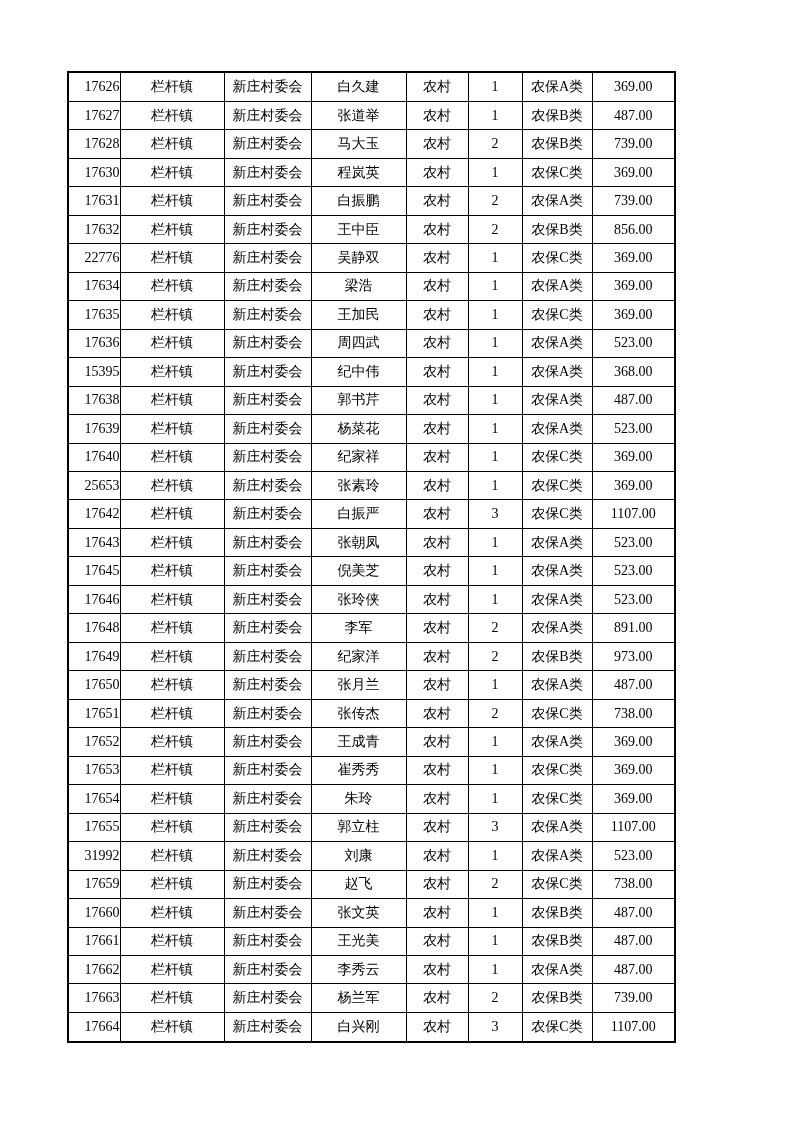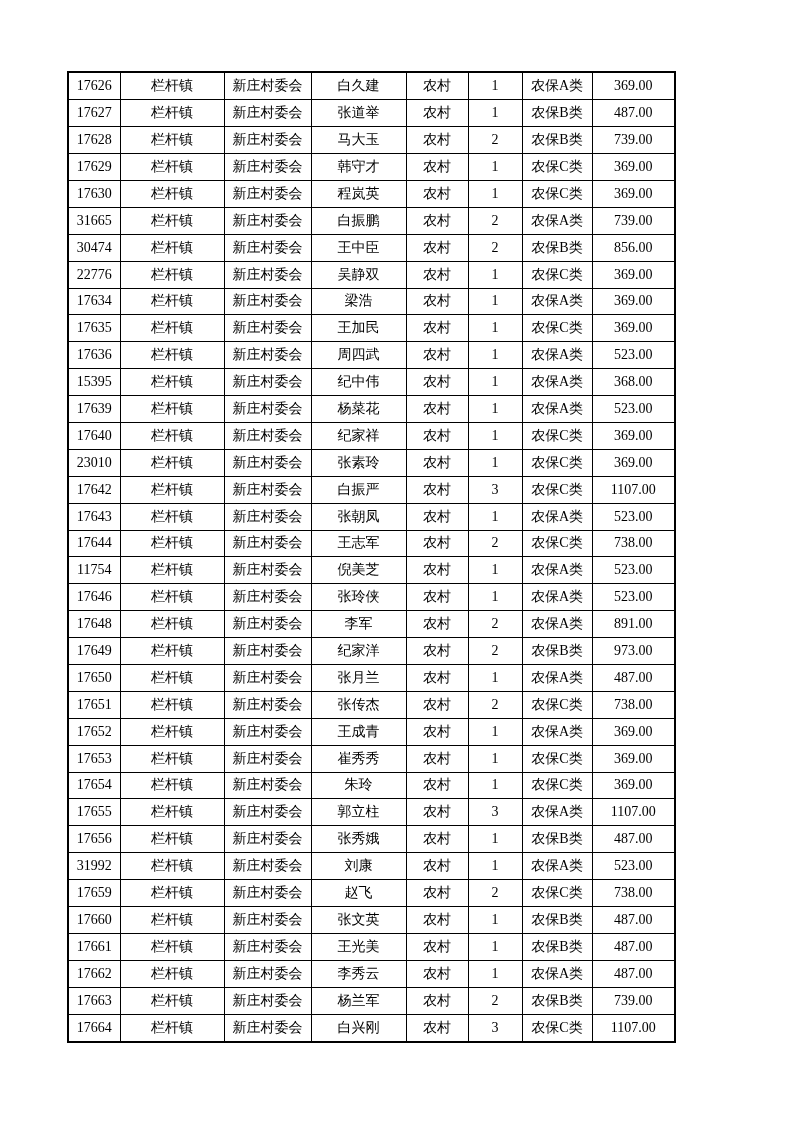--- a/index.html
+++ b/index.html
@@ -30,21 +30,21 @@
   table.grid td {
     border: 1px solid #000000;
     padding: 0;
     text-align: center;
     vertical-align: middle;
     white-space: nowrap;
     overflow: hidden;
     line-height: 1;
   }
   
-  table.grid td:first-child { position: relative; }
+  table.grid td:first-child { position: relative; text-align: right; }
   table.grid td:first-child::after {
     content: "";
     position: absolute;
     left: -7px;
     bottom: -1px;
     width: 6px;
     height: 1px;
     background: #000000;
   }
   table.grid tr:first-child td:first-child::before {
@@ -101,51 +101,41 @@
           <td>17628</td>
           <td>栏杆镇</td>
           <td>新庄村委会</td>
           <td>马大玉</td>
           <td>农村</td>
           <td>2</td>
           <td>农保B类</td>
           <td>739.00</td>
         </tr>
         <tr>
-          <td>17629</td>
-          <td>栏杆镇</td>
-          <td>新庄村委会</td>
-          <td>韩守才</td>
-          <td>农村</td>
-          <td>1</td>
-          <td>农保C类</td>
-          <td>369.00</td>
-        </tr>
-        <tr>
           <td>17630</td>
           <td>栏杆镇</td>
           <td>新庄村委会</td>
           <td>程岚英</td>
           <td>农村</td>
           <td>1</td>
           <td>农保C类</td>
           <td>369.00</td>
         </tr>
         <tr>
-          <td>31665</td>
+          <td>17631</td>
           <td>栏杆镇</td>
           <td>新庄村委会</td>
           <td>白振鹏</td>
           <td>农村</td>
           <td>2</td>
           <td>农保A类</td>
           <td>739.00</td>
         </tr>
         <tr>
-          <td>30474</td>
+          <td>17632</td>
           <td>栏杆镇</td>
           <td>新庄村委会</td>
           <td>王中臣</td>
           <td>农村</td>
           <td>2</td>
           <td>农保B类</td>
           <td>856.00</td>
         </tr>
         <tr>
           <td>22776</td>
@@ -191,41 +181,51 @@
           <td>15395</td>
           <td>栏杆镇</td>
           <td>新庄村委会</td>
           <td>纪中伟</td>
           <td>农村</td>
           <td>1</td>
           <td>农保A类</td>
           <td>368.00</td>
         </tr>
         <tr>
+          <td>17638</td>
+          <td>栏杆镇</td>
+          <td>新庄村委会</td>
+          <td>郭书芹</td>
+          <td>农村</td>
+          <td>1</td>
+          <td>农保A类</td>
+          <td>487.00</td>
+        </tr>
+        <tr>
           <td>17639</td>
           <td>栏杆镇</td>
           <td>新庄村委会</td>
           <td>杨菜花</td>
           <td>农村</td>
           <td>1</td>
           <td>农保A类</td>
           <td>523.00</td>
         </tr>
         <tr>
           <td>17640</td>
           <td>栏杆镇</td>
           <td>新庄村委会</td>
           <td>纪家祥</td>
           <td>农村</td>
           <td>1</td>
           <td>农保C类</td>
           <td>369.00</td>
         </tr>
         <tr>
-          <td>23010</td>
+          <td>25653</td>
           <td>栏杆镇</td>
           <td>新庄村委会</td>
           <td>张素玲</td>
           <td>农村</td>
           <td>1</td>
           <td>农保C类</td>
           <td>369.00</td>
         </tr>
         <tr>
           <td>17642</td>
@@ -241,90 +241,80 @@
           <td>17643</td>
           <td>栏杆镇</td>
           <td>新庄村委会</td>
           <td>张朝凤</td>
           <td>农村</td>
           <td>1</td>
           <td>农保A类</td>
           <td>523.00</td>
         </tr>
         <tr>
-          <td>17644</td>
-          <td>栏杆镇</td>
-          <td>新庄村委会</td>
-          <td>王志军</td>
+          <td>17645</td>
+          <td>栏杆镇</td>
+          <td>新庄村委会</td>
+          <td>倪美芝</td>
+          <td>农村</td>
+          <td>1</td>
+          <td>农保A类</td>
+          <td>523.00</td>
+        </tr>
+        <tr>
+          <td>17646</td>
+          <td>栏杆镇</td>
+          <td>新庄村委会</td>
+          <td>张玲侠</td>
+          <td>农村</td>
+          <td>1</td>
+          <td>农保A类</td>
+          <td>523.00</td>
+        </tr>
+        <tr>
+          <td>17648</td>
+          <td>栏杆镇</td>
+          <td>新庄村委会</td>
+          <td>李军</td>
+          <td>农村</td>
+          <td>2</td>
+          <td>农保A类</td>
+          <td>891.00</td>
+        </tr>
+        <tr>
+          <td>17649</td>
+          <td>栏杆镇</td>
+          <td>新庄村委会</td>
+          <td>纪家洋</td>
+          <td>农村</td>
+          <td>2</td>
+          <td>农保B类</td>
+          <td>973.00</td>
+        </tr>
+        <tr>
+          <td>17650</td>
+          <td>栏杆镇</td>
+          <td>新庄村委会</td>
+          <td>张月兰</td>
+          <td>农村</td>
+          <td>1</td>
+          <td>农保A类</td>
+          <td>487.00</td>
+        </tr>
+        <tr>
+          <td>17651</td>
+          <td>栏杆镇</td>
+          <td>新庄村委会</td>
+          <td>张传杰</td>
           <td>农村</td>
           <td>2</td>
           <td>农保C类</td>
           <td>738.00</td>
         </tr>
         <tr>
-          <td>11754</td>
-          <td>栏杆镇</td>
-          <td>新庄村委会</td>
-          <td>倪美芝</td>
-          <td>农村</td>
-          <td>1</td>
-          <td>农保A类</td>
-          <td>523.00</td>
-        </tr>
-        <tr>
-          <td>17646</td>
-          <td>栏杆镇</td>
-          <td>新庄村委会</td>
-          <td>张玲侠</td>
-          <td>农村</td>
-          <td>1</td>
-          <td>农保A类</td>
-          <td>523.00</td>
-        </tr>
-        <tr>
-          <td>17648</td>
-          <td>栏杆镇</td>
-          <td>新庄村委会</td>
-          <td>李军</td>
-          <td>农村</td>
-          <td>2</td>
-          <td>农保A类</td>
-          <td>891.00</td>
-        </tr>
-        <tr>
-          <td>17649</td>
-          <td>栏杆镇</td>
-          <td>新庄村委会</td>
-          <td>纪家洋</td>
-          <td>农村</td>
-          <td>2</td>
-          <td>农保B类</td>
-          <td>973.00</td>
-        </tr>
-        <tr>
-          <td>17650</td>
-          <td>栏杆镇</td>
-          <td>新庄村委会</td>
-          <td>张月兰</td>
-          <td>农村</td>
-          <td>1</td>
-          <td>农保A类</td>
-          <td>487.00</td>
-        </tr>
-        <tr>
-          <td>17651</td>
-          <td>栏杆镇</td>
-          <td>新庄村委会</td>
-          <td>张传杰</td>
-          <td>农村</td>
-          <td>2</td>
-          <td>农保C类</td>
-          <td>738.00</td>
-        </tr>
-        <tr>
           <td>17652</td>
           <td>栏杆镇</td>
           <td>新庄村委会</td>
           <td>王成青</td>
           <td>农村</td>
           <td>1</td>
           <td>农保A类</td>
           <td>369.00</td>
         </tr>
         <tr>
@@ -349,30 +339,20 @@
         </tr>
         <tr>
           <td>17655</td>
           <td>栏杆镇</td>
           <td>新庄村委会</td>
           <td>郭立柱</td>
           <td>农村</td>
           <td>3</td>
           <td>农保A类</td>
           <td>1107.00</td>
-        </tr>
-        <tr>
-          <td>17656</td>
-          <td>栏杆镇</td>
-          <td>新庄村委会</td>
-          <td>张秀娥</td>
-          <td>农村</td>
-          <td>1</td>
-          <td>农保B类</td>
-          <td>487.00</td>
         </tr>
         <tr>
           <td>31992</td>
           <td>栏杆镇</td>
           <td>新庄村委会</td>
           <td>刘康</td>
           <td>农村</td>
           <td>1</td>
           <td>农保A类</td>
           <td>523.00</td>

